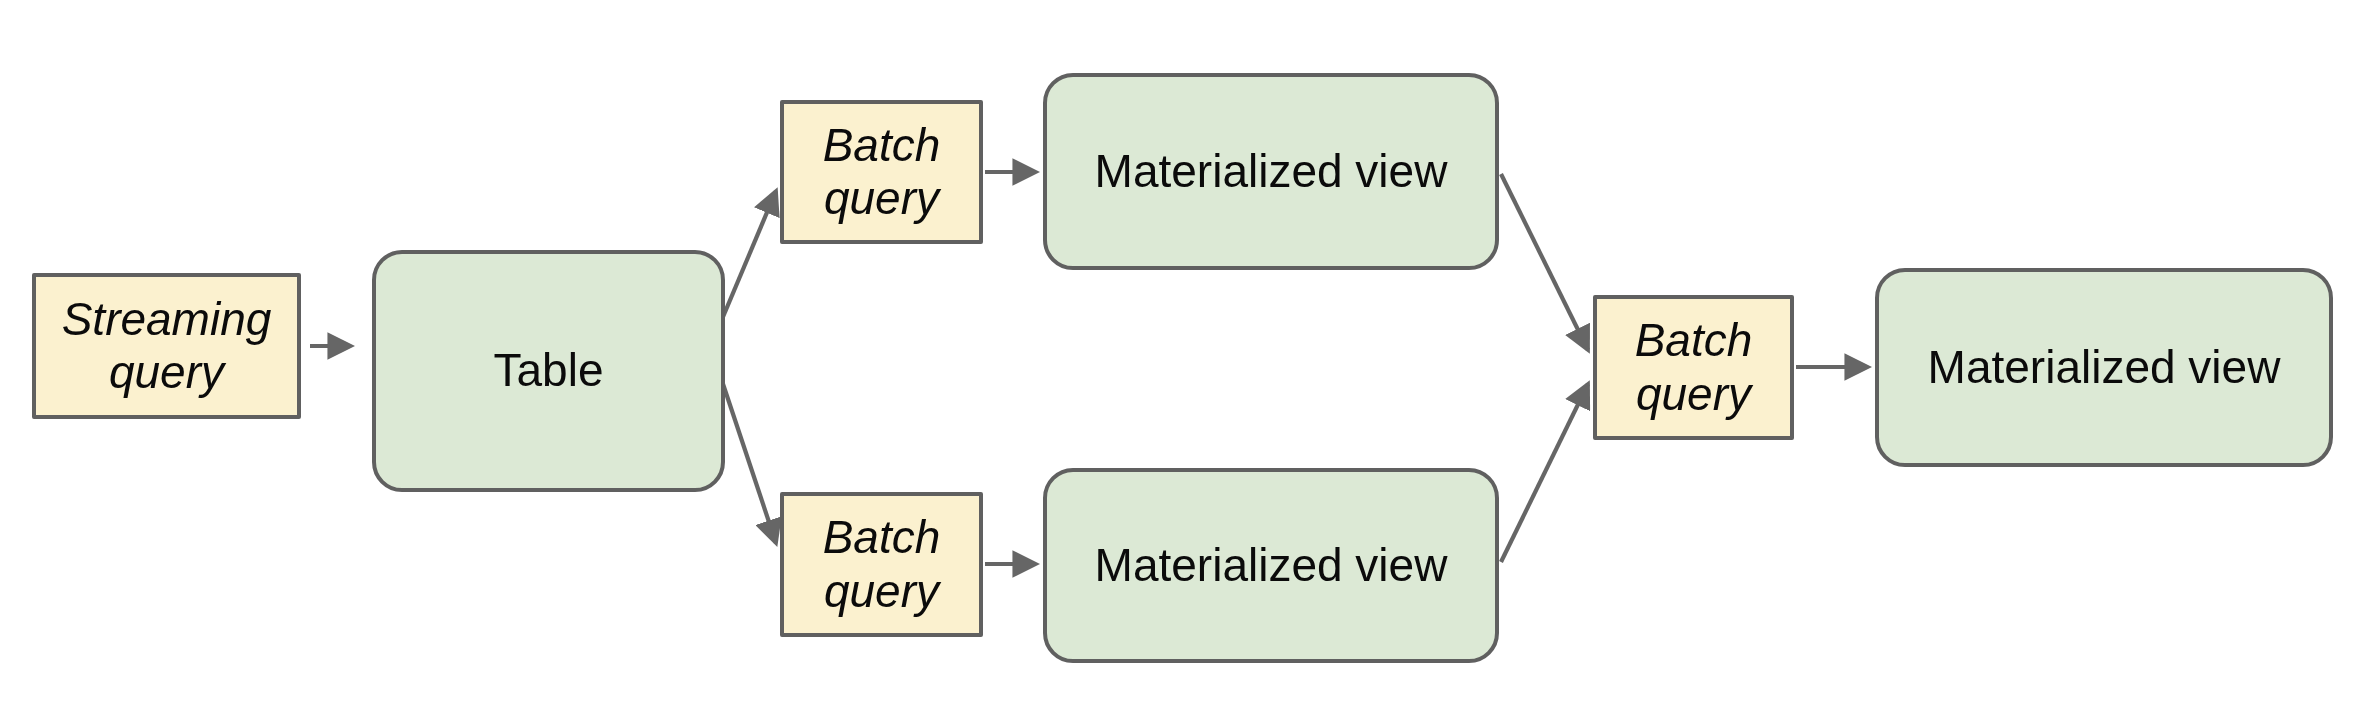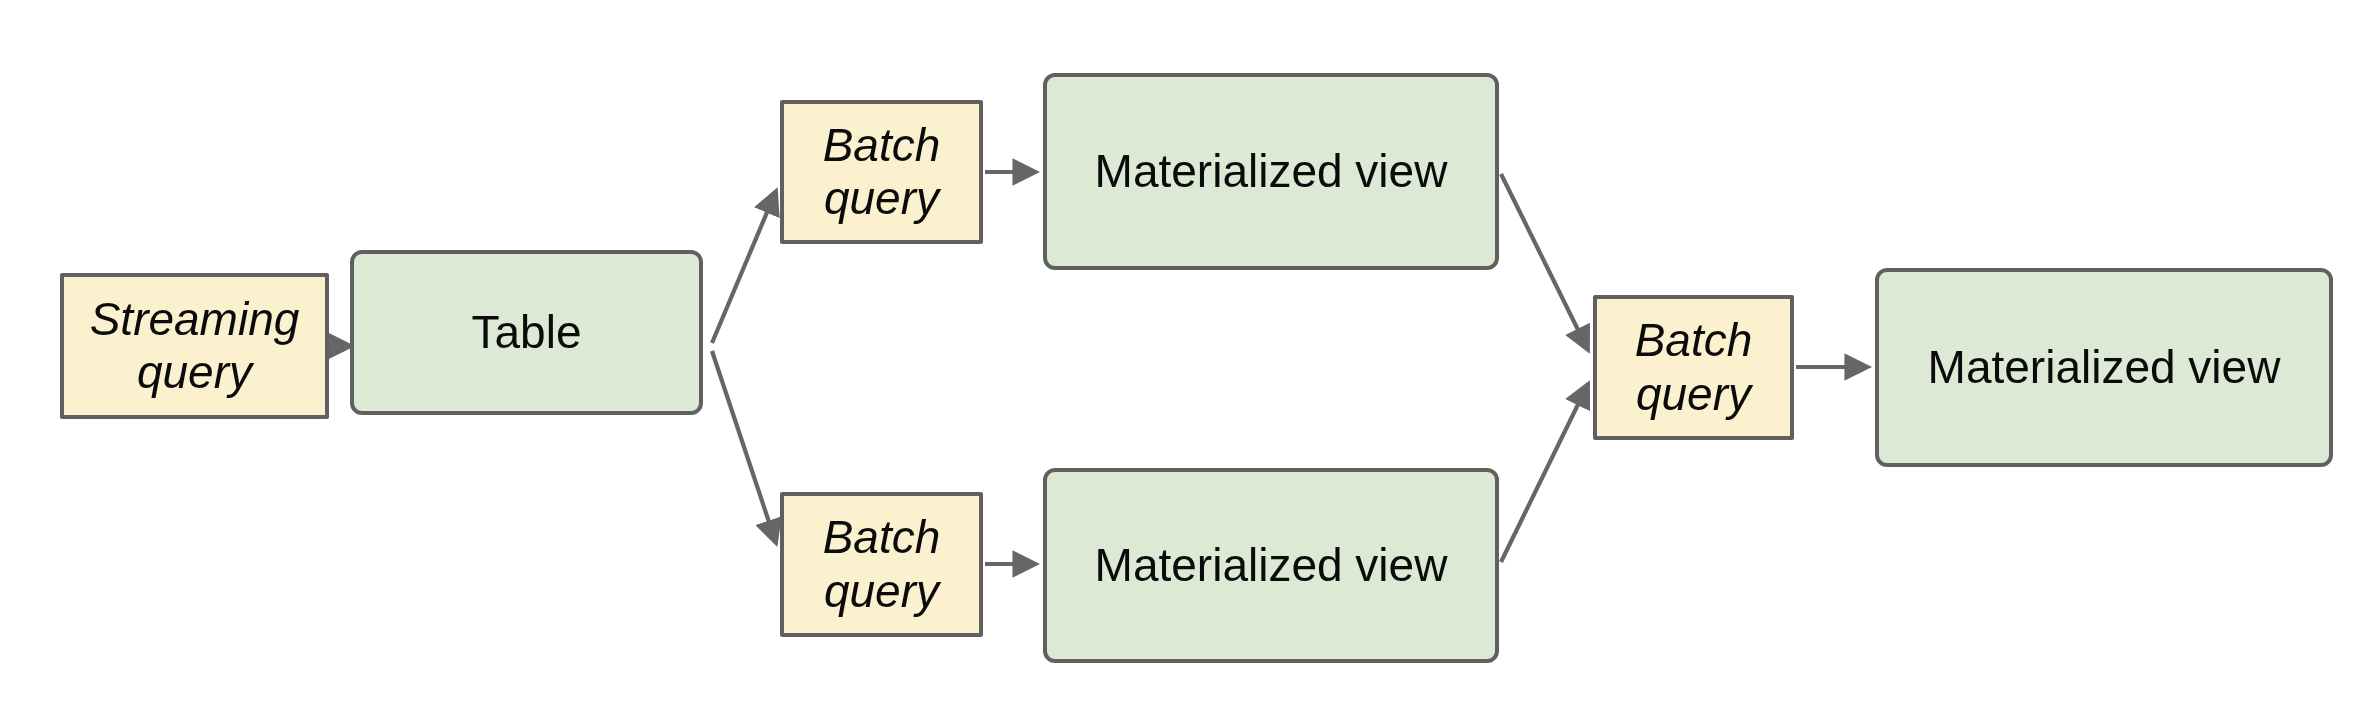--- a/index.html
+++ b/index.html
@@ -44,26 +44,26 @@
     white-space: pre-line;
     border: 4px solid var(--node-border, #606060);
   }
   .node.query {
     background: var(--query-fill, #FBF1CF);
     border-radius: 2px;
     font-style: italic;
   }
   .node.data {
     background: var(--data-fill, #DCE9D5);
-    border-radius: 12px;
+    border-radius: 30px;
     text-align: center;
   }
   
-  #n-streaming     { left:   32px; top: 273px; width: 269px; height: 146px; margin-left: 28px; }
-  #n-table         { left:  350px; top: 250px; width: 353px; height: 165px; }
+  #n-streaming     { left:   32px; top: 273px; width: 269px; height: 146px; }
+  #n-table         { left:  372px; top: 250px; width: 353px; height: 242px; }
   #n-batch-top     { left:  780px; top: 100px; width: 203px; height: 144px; }
   #n-mv-top        { left: 1043px; top:  73px; width: 456px; height: 197px; }
   #n-batch-bottom  { left:  780px; top: 492px; width: 203px; height: 145px; }
   #n-mv-bottom     { left: 1043px; top: 468px; width: 456px; height: 195px; }
   #n-batch-right   { left: 1593px; top: 295px; width: 201px; height: 145px; }
   #n-mv-right      { left: 1875px; top: 268px; width: 458px; height: 199px; }
 </style>
 </head>
 <body>
 

